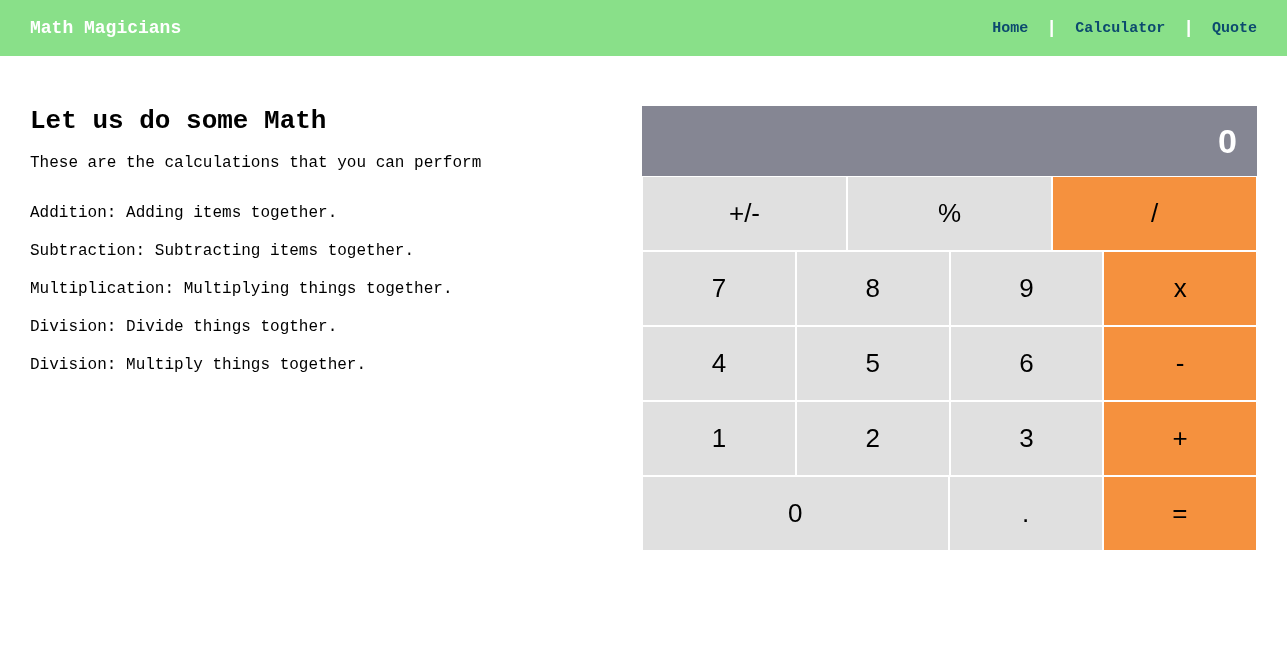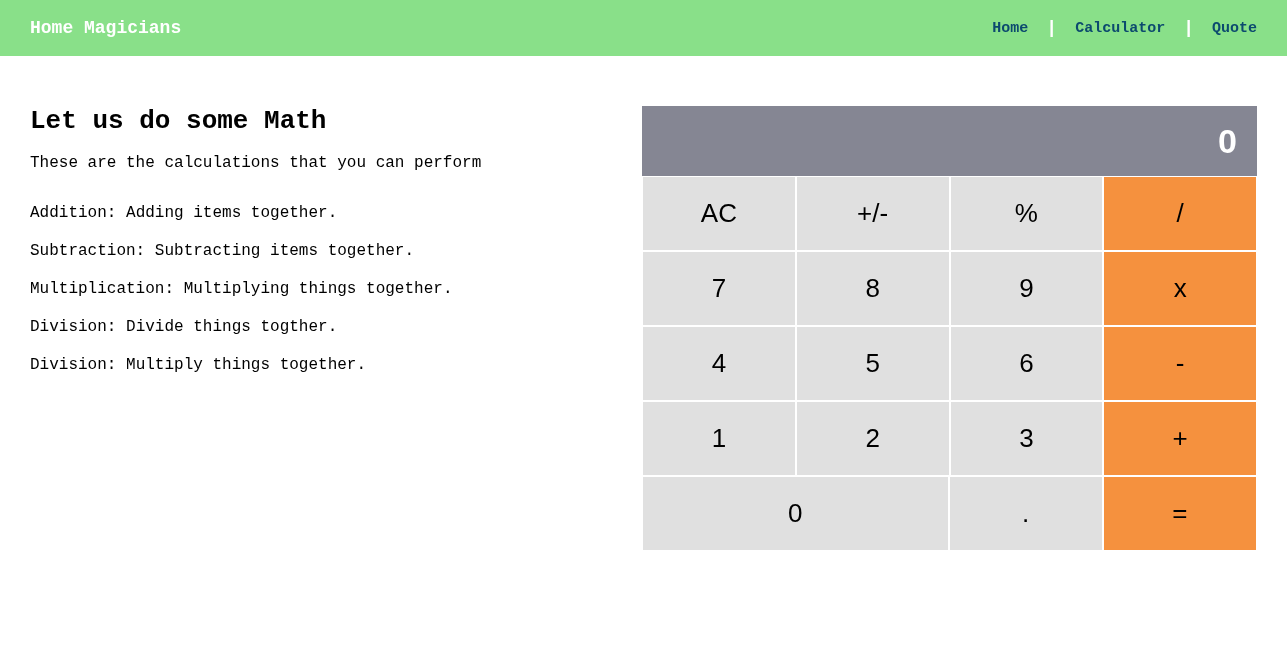--- a/index.html
+++ b/index.html
@@ -121,21 +121,21 @@
     }
 
     .calc-btn.zero {
       flex: 2;
     }
   </style>
 </head>
 <body>
 
 <nav class="navbar">
-  <div class="brand">Home Magicians</div>
+  <div class="brand">Math Magicians</div>
   <div class="nav-links">
     <span class="nav-link">Home</span>
     <span class="nav-sep">|</span>
     <span class="nav-link">Calculator</span>
     <span class="nav-sep">|</span>
     <span class="nav-link">Quote</span>
   </div>
 </nav>
 
 <div class="main">
@@ -157,21 +157,20 @@
       </div>
       <div class="op-item">
         <span class="op-name">Division:</span><span> Multiply things together.</span>
       </div>
     </div>
   </div>
 
   <div class="calculator">
     <div class="display">0</div>
     <div class="calc-row">
-      <button class="calc-btn">AC</button>
       <button class="calc-btn">+/-</button>
       <button class="calc-btn">%</button>
       <button class="calc-btn op">/</button>
     </div>
     <div class="calc-row">
       <button class="calc-btn">7</button>
       <button class="calc-btn">8</button>
       <button class="calc-btn">9</button>
       <button class="calc-btn op">x</button>
     </div>

